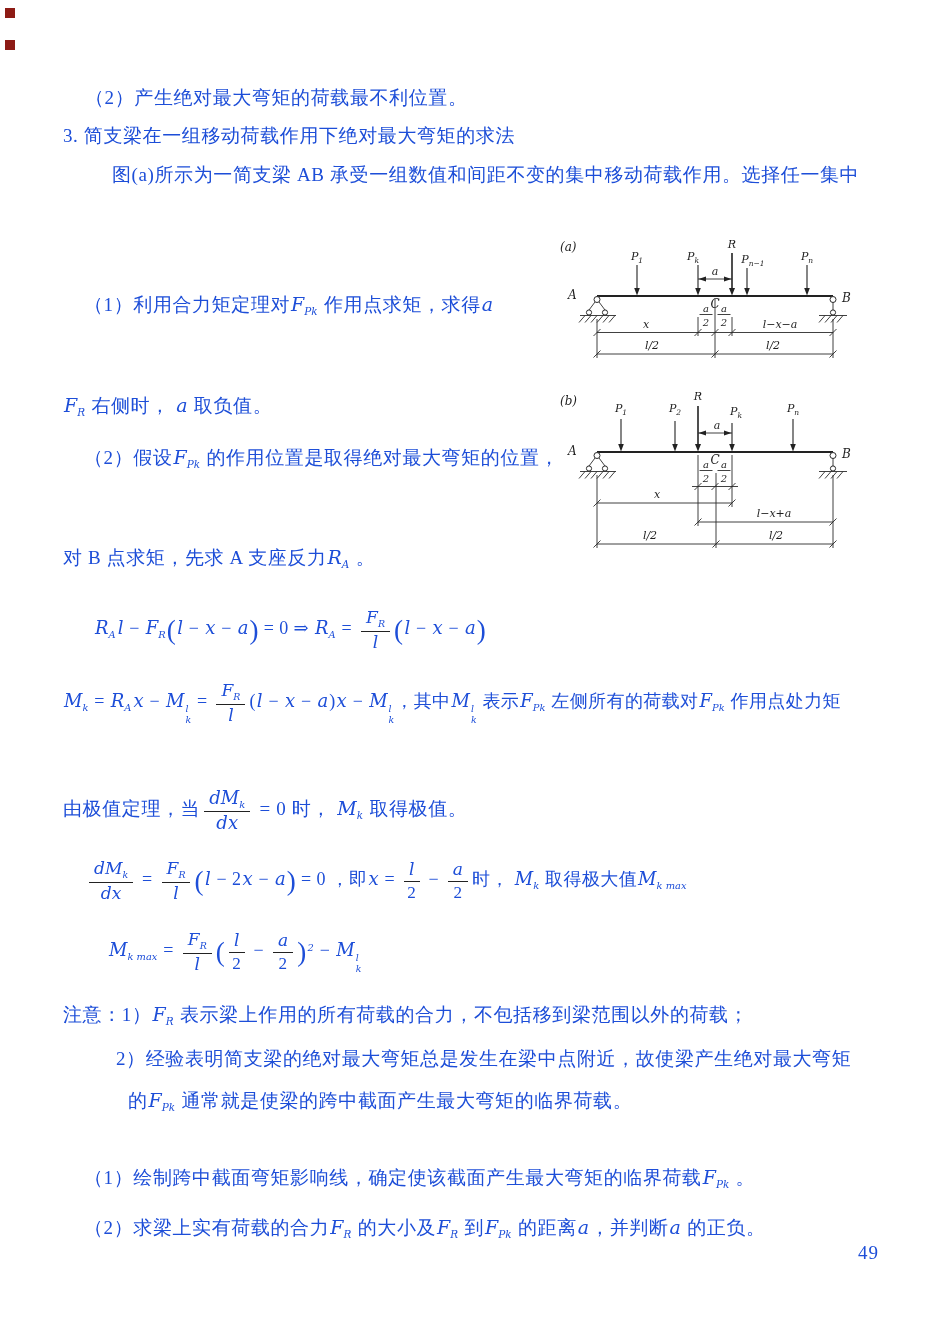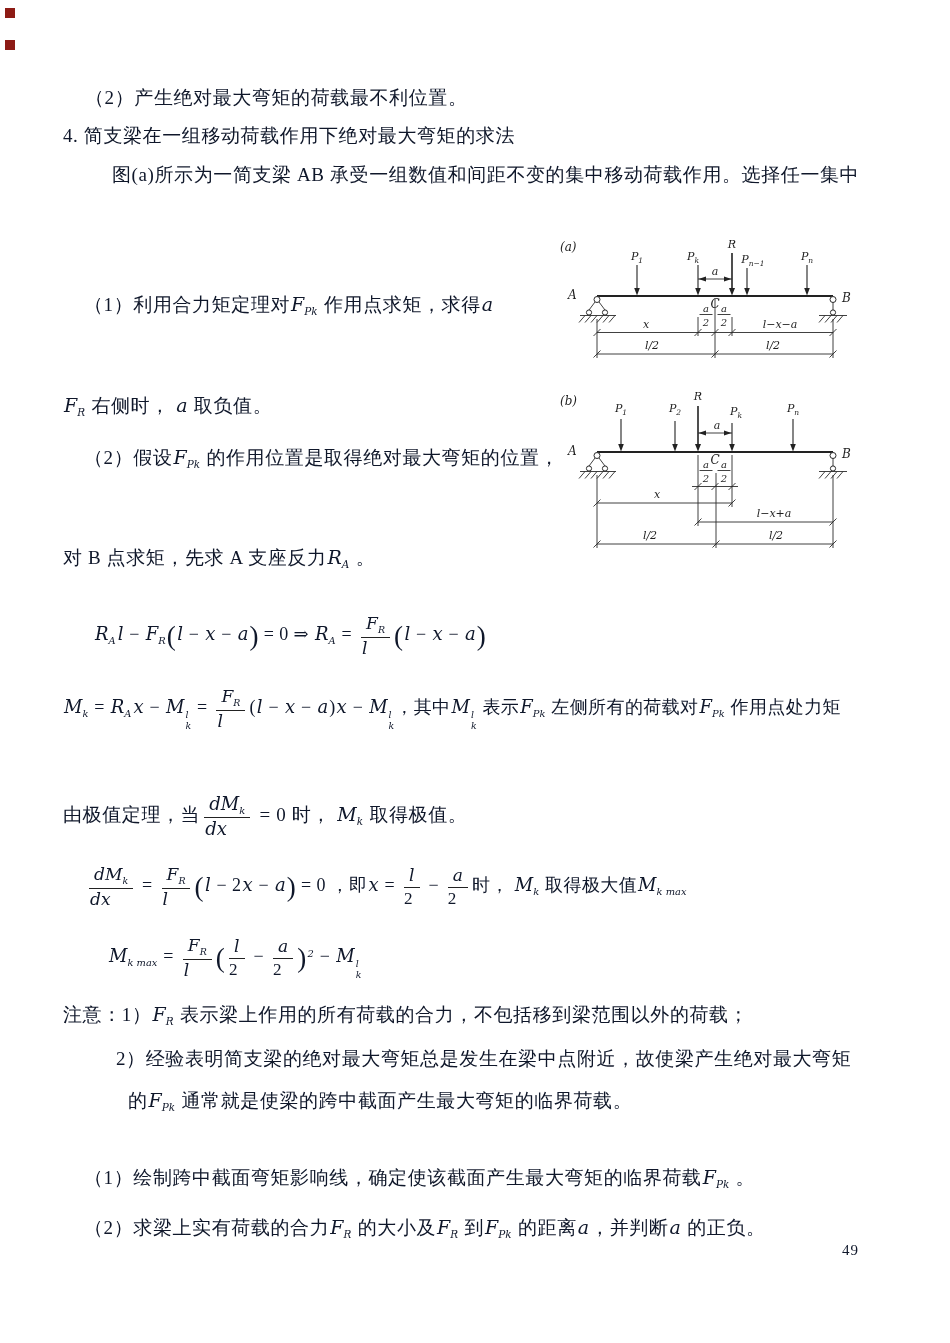--- a/index.html
+++ b/index.html
@@ -1,33 +1,33 @@
 <!DOCTYPE html>
 <html><head>
 <meta charset="utf-8">
 <style>
   html,body{margin:0;padding:0;background:#ffffff;}
   .page{position:relative;width:950px;height:1343px;background:#ffffff;overflow:hidden;
-        font-family:"Liberation Serif","DejaVu Serif",serif;color:#0f172a;}
+        font-family:"Liberation Serif","DejaVu Serif",serif;color:#1d4ed8;}
   .line{position:absolute;white-space:nowrap;font-size:19px;letter-spacing:0.6px;line-height:1.25;}
   .eq{position:absolute;white-space:nowrap;font-size:18px;letter-spacing:0.4px;line-height:1.2;}
   .var{font-style:italic;font-family:"DejaVu Serif",serif;letter-spacing:0;padding:0 1px;}
   sub{font-size:0.55em;vertical-align:-0.4em;letter-spacing:0;}
   sup{font-size:0.55em;vertical-align:0.55em;letter-spacing:0;}
   .ss{display:inline-flex;flex-direction:column;font-size:0.52em;line-height:1.15;
       vertical-align:-0.55em;margin-left:1px;font-style:italic;}
   .ss span{display:block;}
-  .frac{display:inline-block;vertical-align:middle;margin:14px 4px;
+  .frac{display:inline-block;text-align:center;vertical-align:middle;margin:8px 4px;
         line-height:1.15;font-size:0.95em;}
   .fn{display:block;border-bottom:1.2px solid #222;padding:0 4px 1px;}
   .fd{display:block;padding-top:1px;}
   .bigp{font-size:1.5em;vertical-align:middle;line-height:0;font-style:normal;}
   .mark{position:absolute;width:10px;height:10px;background:#8d1b15;}
   .diagram{position:absolute;}
-  .page-num{position:absolute;font-size:15px;letter-spacing:1px;}
+  .page-num{position:absolute;font-size:19px;letter-spacing:1px;margin-left:16px;}
   
   .beam{stroke:#222;stroke-width:1.8;}
   .thin{stroke:#2b2b2b;stroke-width:0.9;fill:none;}
   .bold-arrow{stroke:#222;stroke-width:1.6;}
   .arrowline{stroke:#222;stroke-width:1.1;}
   .ahead{fill:#222;stroke:none;}
   .sc{fill:#fff;stroke:#2b2b2b;stroke-width:1;}
   .dlab{font:italic 11px "DejaVu Serif",serif;fill:#1e1e1e;}
   .dlab .s{font-size:7.5px;}
   .dtag{font:italic 12px "DejaVu Serif",serif;fill:#1e1e1e;}
@@ -36,21 +36,21 @@
 </style>
 </head>
 <body>
 
 <div class="page">
 
   <div class="mark" style="left:5px;top:8px"></div>
   <div class="mark" style="left:5px;top:40px"></div>
 
   <div class="line" style="left:85px;top:86px">（2）产生绝对最大弯矩的荷载最不利位置。</div>
-  <div class="line" style="left:63px;top:124px">4. 简支梁在一组移动荷载作用下绝对最大弯矩的求法</div>
+  <div class="line" style="left:63px;top:124px">3. 简支梁在一组移动荷载作用下绝对最大弯矩的求法</div>
   <div class="line" style="left:112px;top:163px">图(a)所示为一简支梁 AB 承受一组数值和间距不变的集中移动荷载作用。选择任一集中</div>
   <div class="line" style="left:84px;top:293px">（1）利用合力矩定理对<span class="var">F<sub>Pk</sub></span> 作用点求矩，求得<span class="var">a</span></div>
   <div class="line" style="left:63px;top:394px"><span class="var">F<sub>R</sub></span> 右侧时， <span class="var">a</span> 取负值。</div>
   <div class="line" style="left:84px;top:446px">（2）假设<span class="var">F<sub>Pk</sub></span> 的作用位置是取得绝对最大弯矩的位置，</div>
   <div class="line" style="left:63px;top:546px">对 B 点求矩，先求 A 支座反力<span class="var">R<sub>A</sub></span> 。</div>
   <div class="eq" style="left:94px;top:600px"><span class="var">R<sub>A</sub></span><span class="var">l</span> − <span class="var">F<sub>R</sub></span><span class="bigp">(</span><span class="var">l</span> − <span class="var">x</span> − <span class="var">a</span><span class="bigp">)</span> = 0 ⇒ <span class="var">R<sub>A</sub></span> = <span class="frac"><span class="fn"><span class="var">F<sub>R</sub></span></span><span class="fd"><span class="var">l</span></span></span><span class="bigp">(</span><span class="var">l</span> − <span class="var">x</span> − <span class="var">a</span><span class="bigp">)</span></div>
   <div class="eq" style="left:63px;top:673px"><span class="var">M<sub>k</sub></span> = <span class="var">R<sub>A</sub></span><span class="var">x</span> − <span class="var">M<span class="ss">
           <span>l</span>
           <span>k</span>
         </span></span> = <span class="frac"><span class="fn"><span class="var">F<sub>R</sub></span></span><span class="fd"><span class="var">l</span></span></span>(<span class="var">l</span> − <span class="var">x</span> − <span class="var">a</span>)<span class="var">x</span> − <span class="var">M<span class="ss">

